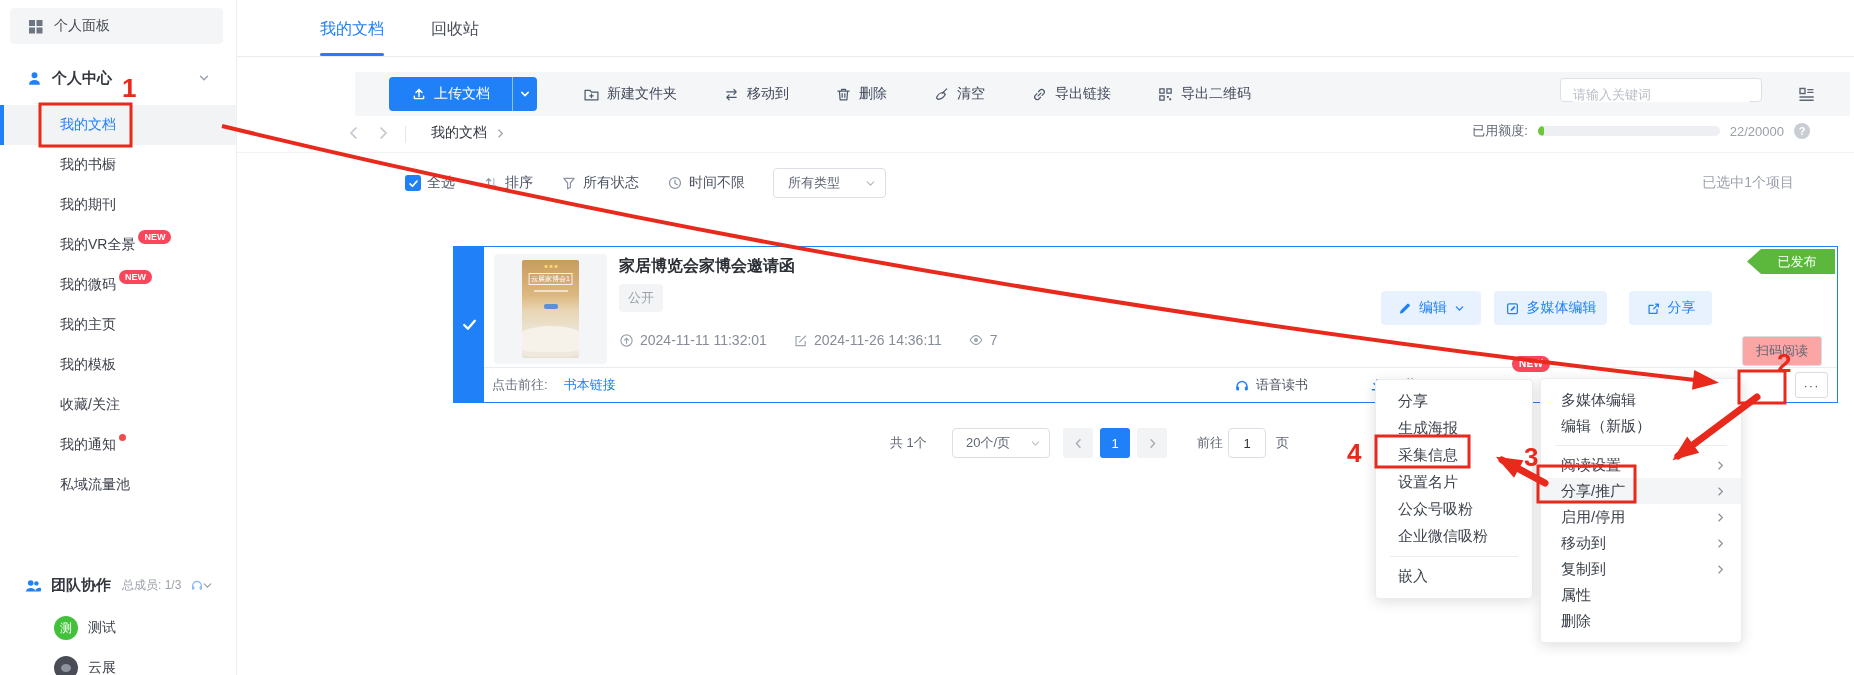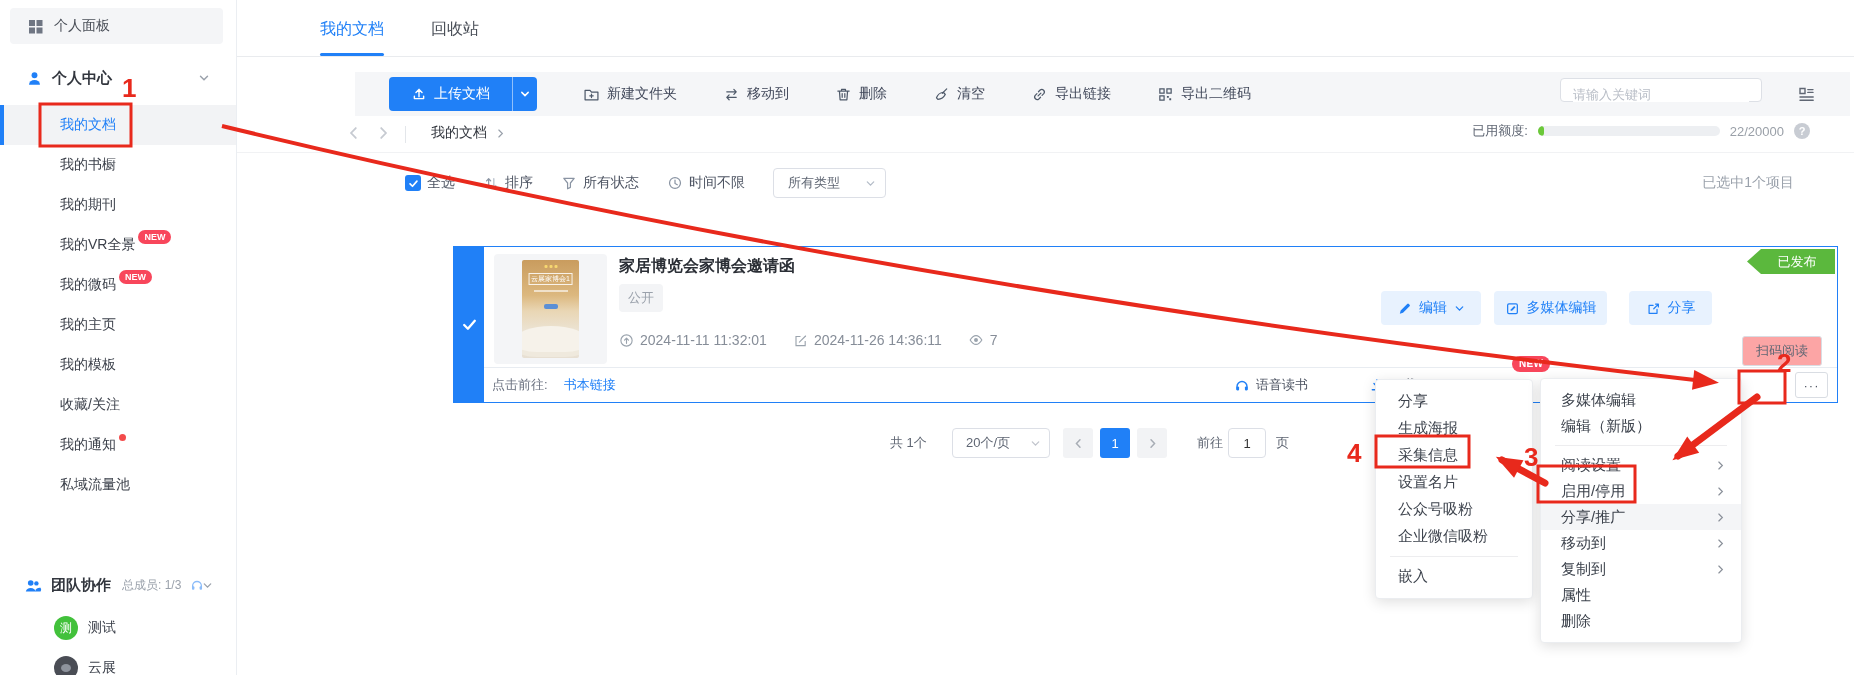--- a/index.html
+++ b/index.html
@@ -477,28 +477,28 @@
     <div class="mi">
         <span>编辑（新版）</span>
       </div>
     <div class="menu-div"></div>
     <div class="mi">
         <span>阅读设置</span>
         <svg width="11" height="11" viewBox="0 0 12 12">
           <path d="M4.2 2.2 8 6 4.2 9.8" stroke="#8a9099" stroke-width="1.3" fill="none" stroke-linecap="round"></path>
         </svg>
       </div>
-    <div class="mi">
-        <span>启用/停用</span>
+    <div class="mi hl">
+        <span>分享/推广</span>
         <svg width="11" height="11" viewBox="0 0 12 12">
           <path d="M4.2 2.2 8 6 4.2 9.8" stroke="#8a9099" stroke-width="1.3" fill="none" stroke-linecap="round"></path>
         </svg>
       </div>
-    <div class="mi hl">
-        <span>分享/推广</span>
+    <div class="mi">
+        <span>启用/停用</span>
         <svg width="11" height="11" viewBox="0 0 12 12">
           <path d="M4.2 2.2 8 6 4.2 9.8" stroke="#8a9099" stroke-width="1.3" fill="none" stroke-linecap="round"></path>
         </svg>
       </div>
     <div class="mi">
         <span>移动到</span>
         <svg width="11" height="11" viewBox="0 0 12 12">
           <path d="M4.2 2.2 8 6 4.2 9.8" stroke="#8a9099" stroke-width="1.3" fill="none" stroke-linecap="round"></path>
         </svg>
       </div>

